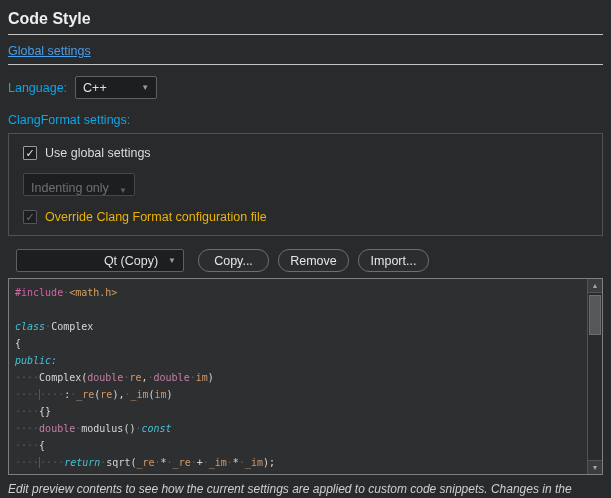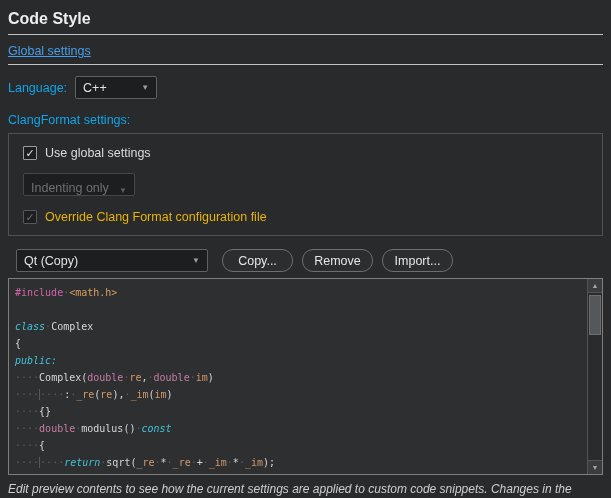--- a/index.html
+++ b/index.html
@@ -67,21 +67,21 @@
     margin-right:8px;
     border-radius:1px;
   }
   .checkbox-row.disabled { cursor:default; }
   .checkbox-row.disabled .checkbox { border-color:#55575a; color:#6e7173; }
   .checkbox-row.disabled .cb-label { color:#eab308; }
   .indent-combo { width:112px; margin-left:0; margin-top:13px;align-items:flex-end; }
   .override-row { margin-top:14px; }
   
   .current-row { margin-top:13px; }
-  .current-combo { width:192px; }
+  .current-combo { width:168px;justify-content:flex-end; }
   .btn {
     background:#2b2d2e;
     border:1px solid #6c6e70;
     border-radius:11px;
     color:#e6e6e6;
     height:23px;
     width:71px;
     margin-left:9px;
     font-family:"Liberation Sans", sans-serif;
     font-size:12.5px;

